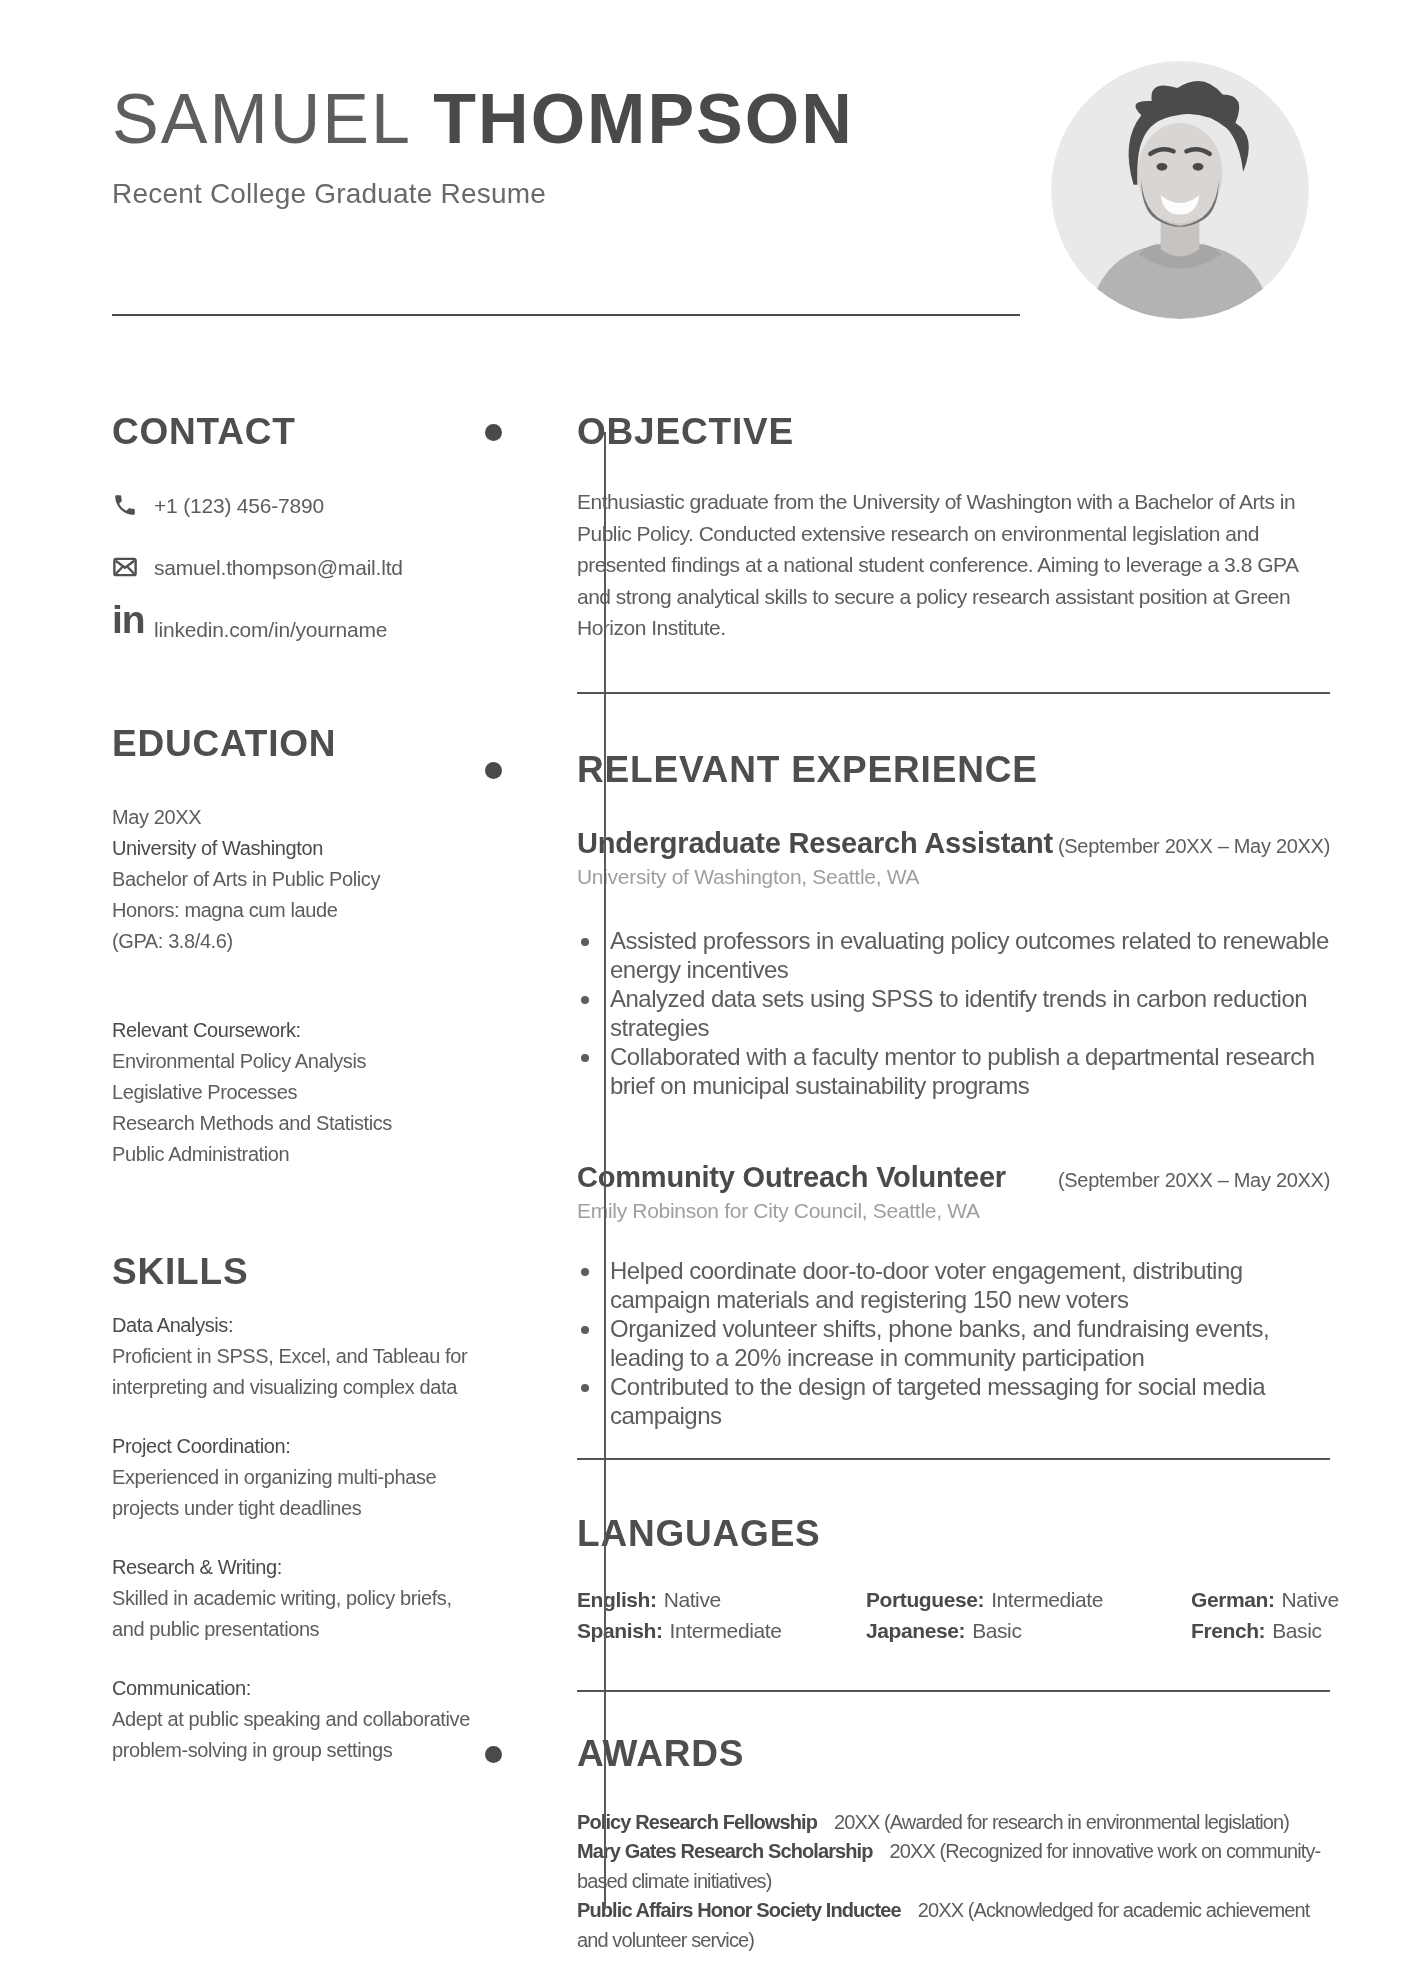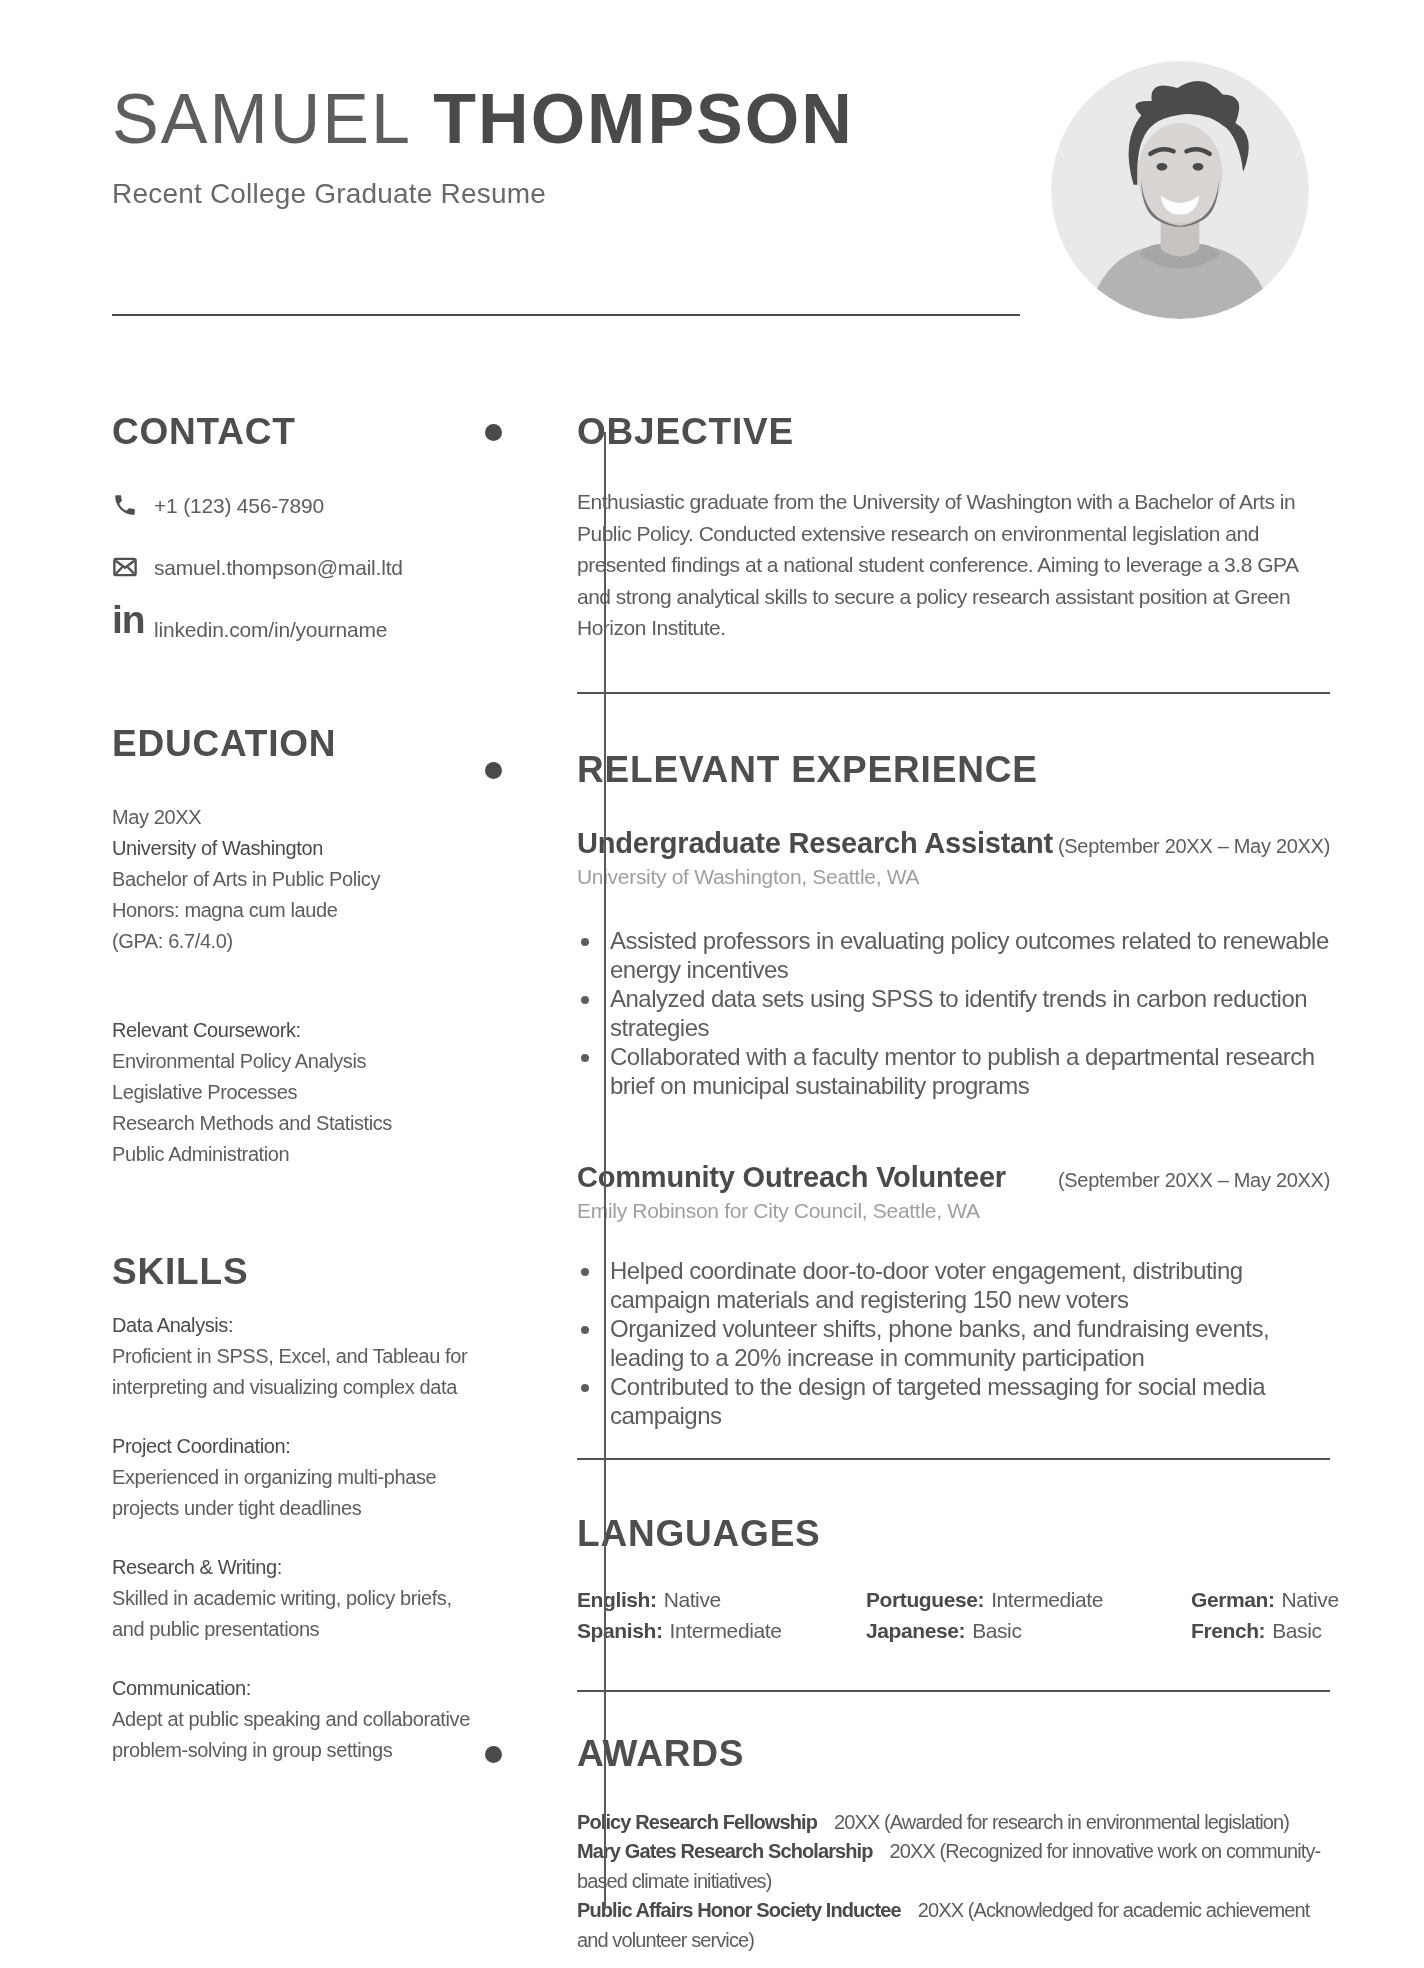--- a/index.html
+++ b/index.html
@@ -148,21 +148,21 @@
           <span class="contact-text">linkedin.com/in/yourname</span>
         </li>
       </ul>
 
       <h2 class="sec edu-h">EDUCATION</h2>
       <div class="txtblock edu">
         <div>May 20XX</div>
         <div class="b">University of Washington</div>
         <div>Bachelor of Arts in Public Policy</div>
         <div>Honors: magna cum laude</div>
-        <div>(GPA: 6.7/4.0)</div>
+        <div>(GPA: 3.8/4.6)</div>
       </div>
       <div class="txtblock course">
         <div class="b">Relevant Coursework:</div>
         <div>Environmental Policy Analysis</div>
         <div>Legislative Processes</div>
         <div>Research Methods and Statistics</div>
         <div>Public Administration</div>
       </div>
 
       <h2 class="sec skills-h">SKILLS</h2>

